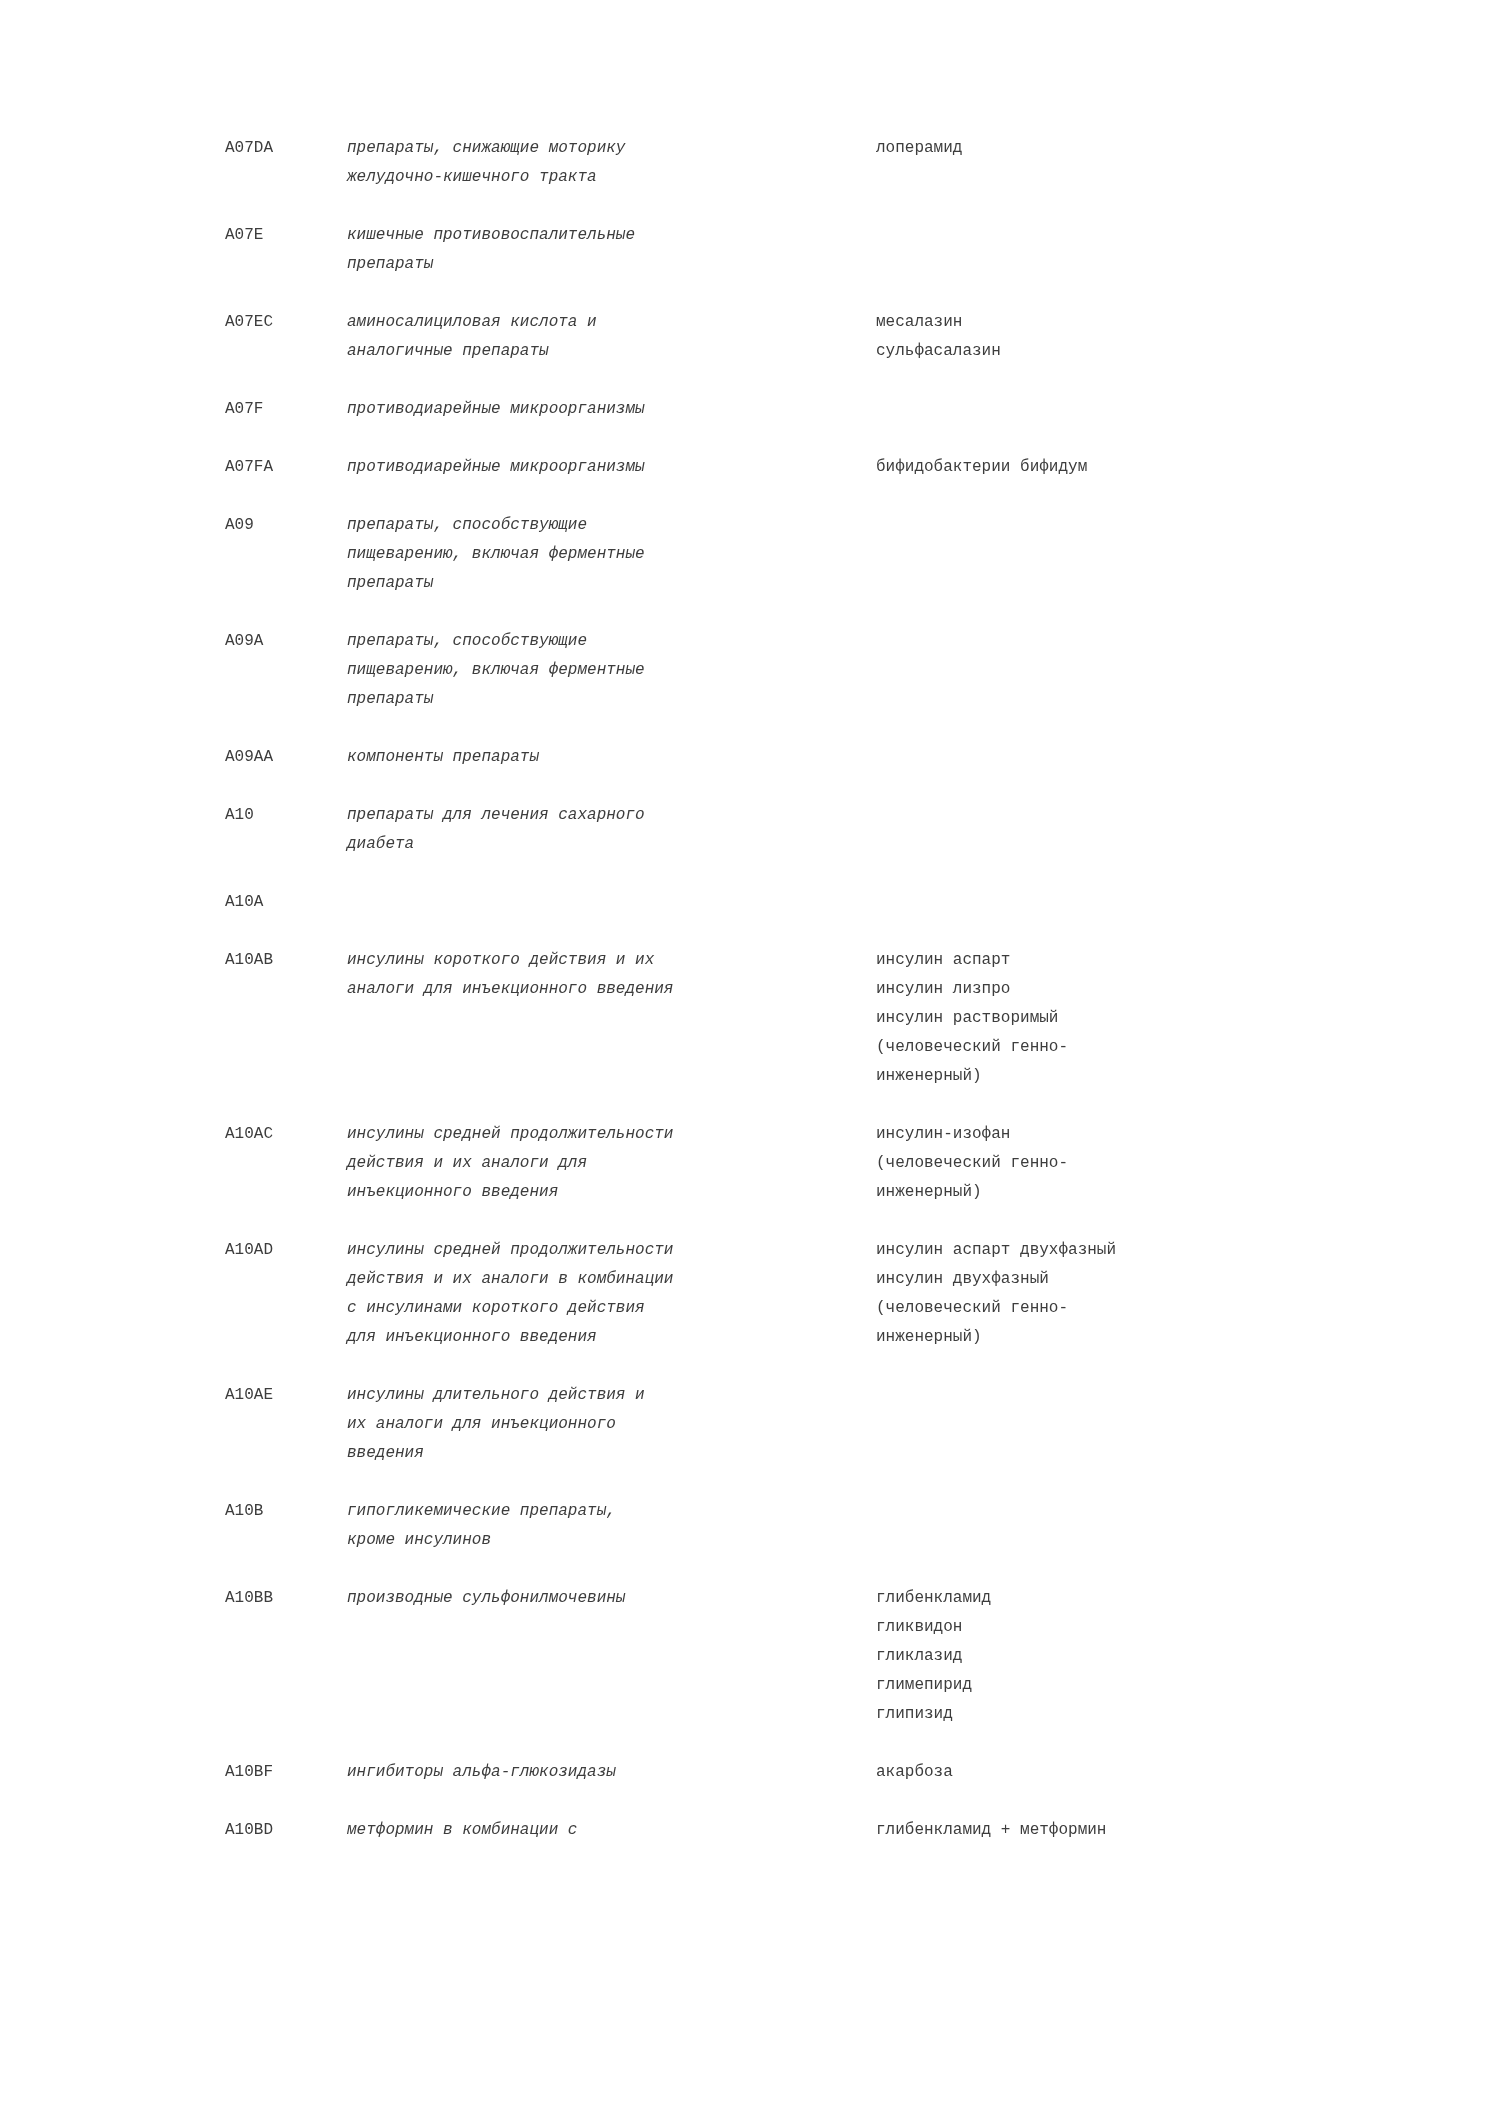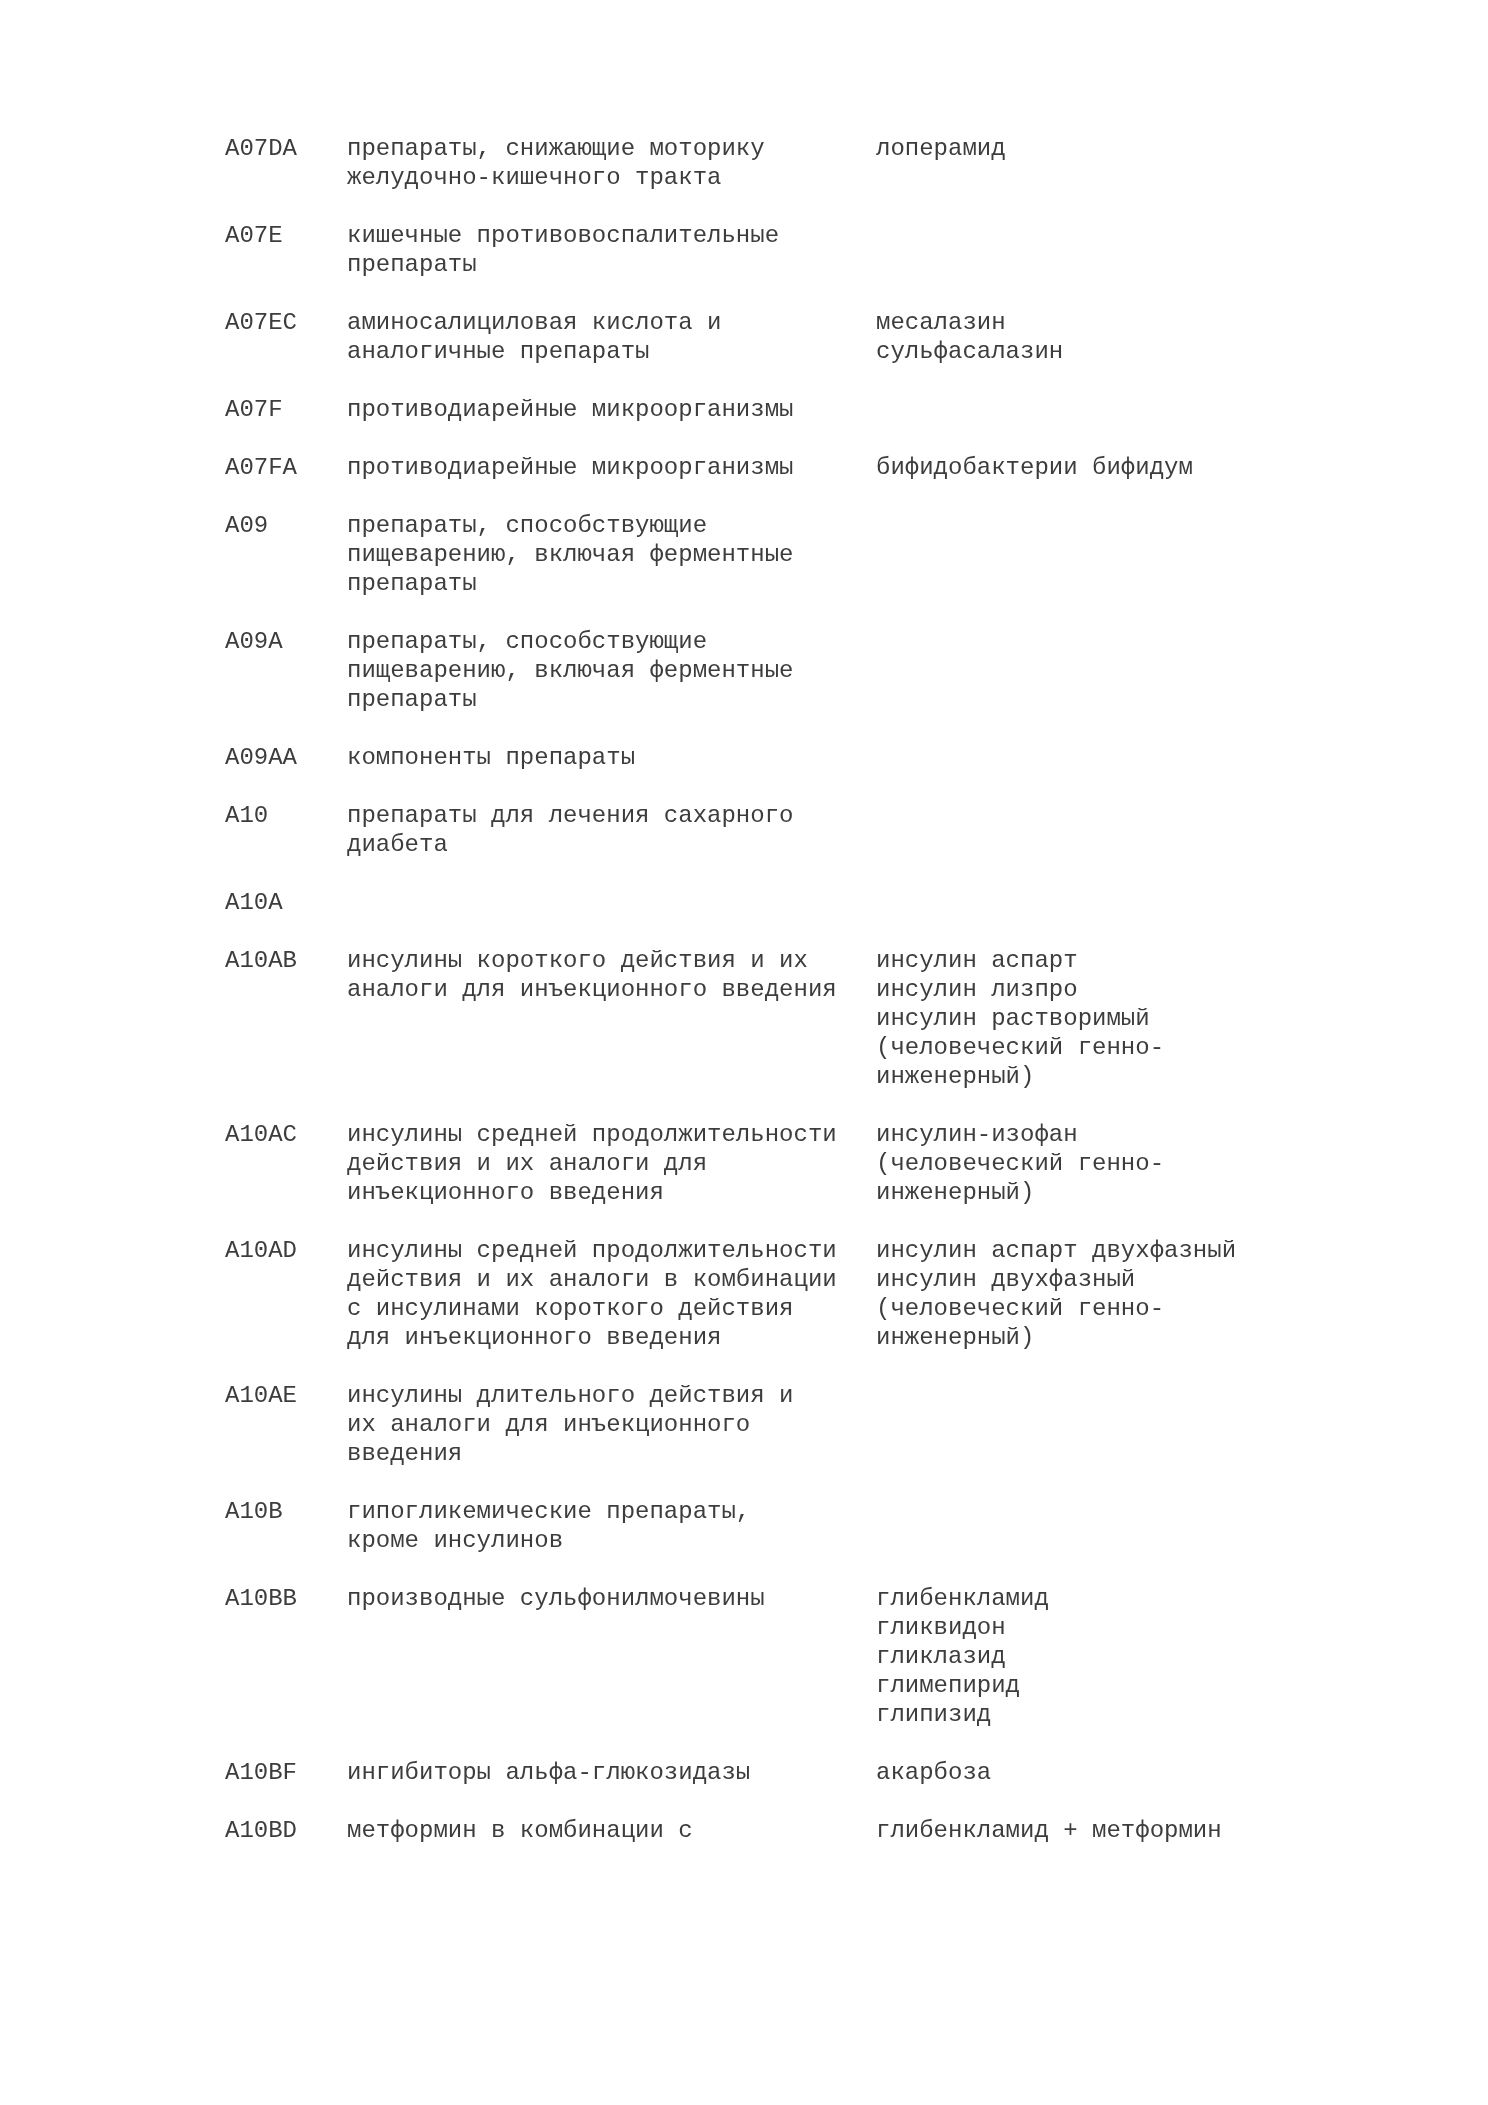--- a/index.html
+++ b/index.html
@@ -7,21 +7,21 @@
     padding: 0;
     background: #ffffff;
   }
   .page {
     position: relative;
     width: 1488px;
     height: 2105px;
     background: #ffffff;
     overflow: hidden;
     font-family: "Liberation Mono", "DejaVu Sans Mono", monospace;
-    font-size: 24px;
+    font-size: 16px;
     line-height: 29px;
     color: #3d3d3d;
   }
   .content {
     position: absolute;
     top: 134px;
     left: 225px;
     right: 40px;
   }
   .atc-row {
@@ -34,20 +34,21 @@
   }
   .cell-code {
     width: 122px;
     flex: 0 0 122px;
     white-space: pre-line;
   }
   .cell-desc {
     width: 529px;
     flex: 0 0 529px;
     white-space: pre-line;
+    font-style: italic;
   }
   .cell-drugs {
     flex: 1 1 auto;
     white-space: pre-line;
   }
 </style>
 </head>
 <body>
 
 <div class="page" style="background: rgb(255, 255, 255); color: rgb(61, 61, 61);">

